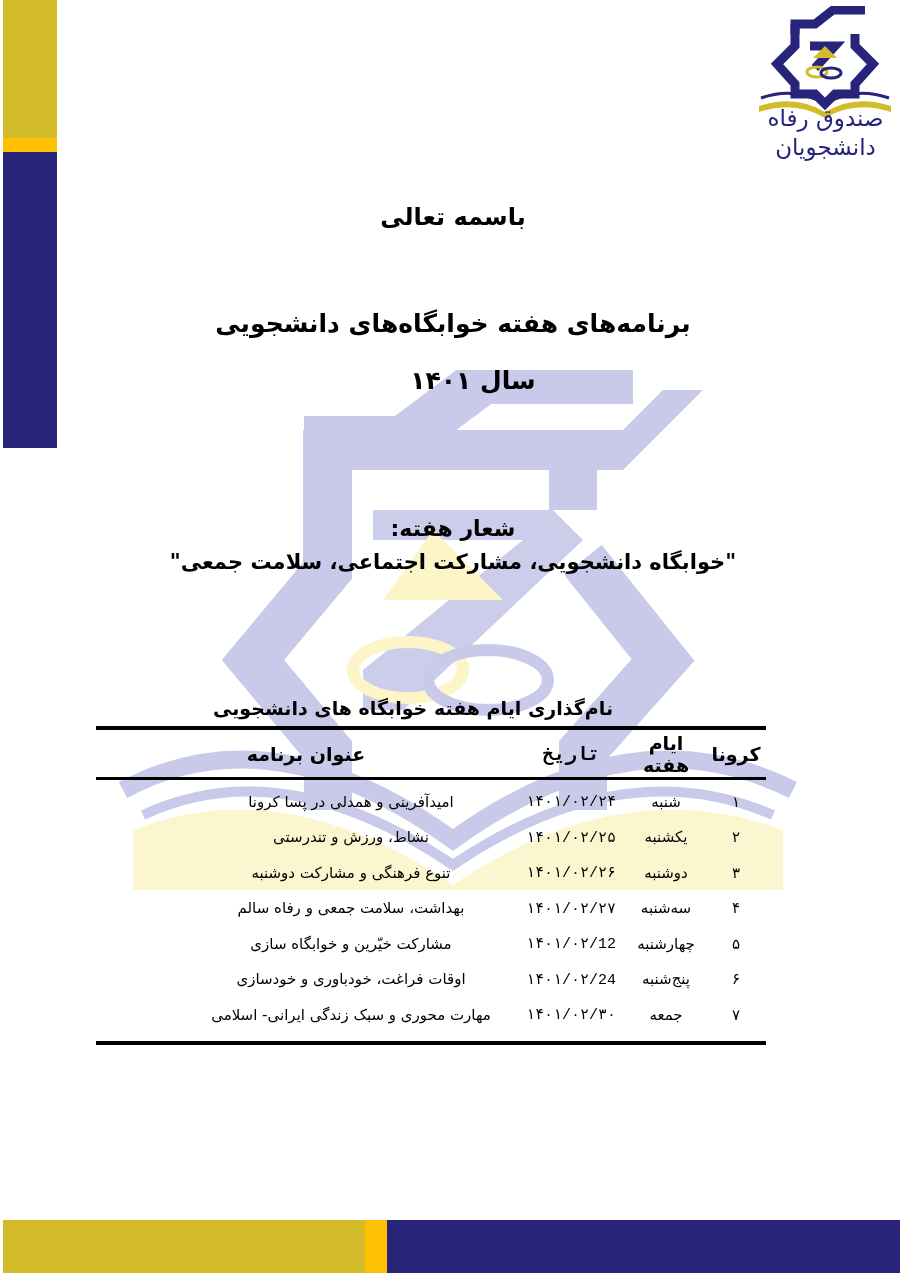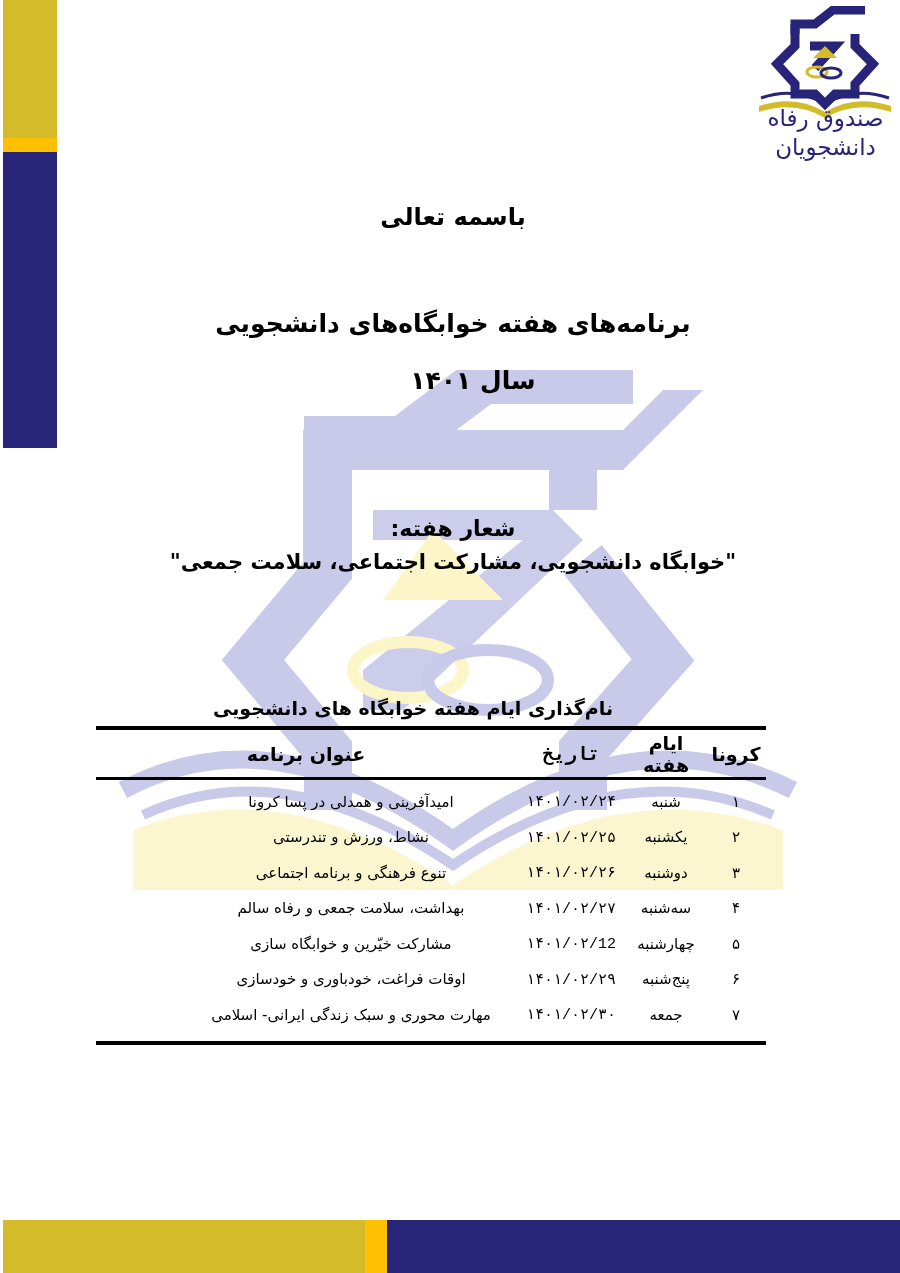--- a/index.html
+++ b/index.html
@@ -137,38 +137,38 @@
       <div class="row data-row">
         <div class="c-idx">۲</div>
         <div class="c-day">یکشنبه</div>
         <div class="c-date">۱۴۰۱/۰۲/۲۵</div>
         <div class="c-title">نشاط، ورزش و تندرستی</div>
       </div>
       <div class="row data-row">
         <div class="c-idx">۳</div>
         <div class="c-day">دوشنبه</div>
         <div class="c-date">۱۴۰۱/۰۲/۲۶</div>
-        <div class="c-title">تنوع فرهنگی و برنامه اجتماعی</div>
+        <div class="c-title">تنوع فرهنگی و مشارکت دوشنبه</div>
       </div>
       <div class="row data-row">
         <div class="c-idx">۴</div>
         <div class="c-day">سه‌شنبه</div>
         <div class="c-date">۱۴۰۱/۰۲/۲۷</div>
         <div class="c-title">بهداشت، سلامت جمعی و رفاه سالم</div>
       </div>
       <div class="row data-row">
         <div class="c-idx">۵</div>
         <div class="c-day">چهارشنبه</div>
         <div class="c-date">۱۴۰۱/۰۲/12</div>
         <div class="c-title">مشارکت خیّرین و خوابگاه سازی</div>
       </div>
       <div class="row data-row">
         <div class="c-idx">۶</div>
         <div class="c-day">پنج‌شنبه</div>
-        <div class="c-date">۱۴۰۱/۰۲/۲۹</div>
+        <div class="c-date">۱۴۰۱/۰۲/24</div>
         <div class="c-title">اوقات فراغت، خودباوری و خودسازی</div>
       </div>
       <div class="row data-row">
         <div class="c-idx">۷</div>
         <div class="c-day">جمعه</div>
         <div class="c-date">۱۴۰۱/۰۲/۳۰</div>
         <div class="c-title">مهارت محوری و سبک زندگی ایرانی- اسلامی</div>
       </div>
       <div class="rule-bot"></div>
     </div>

